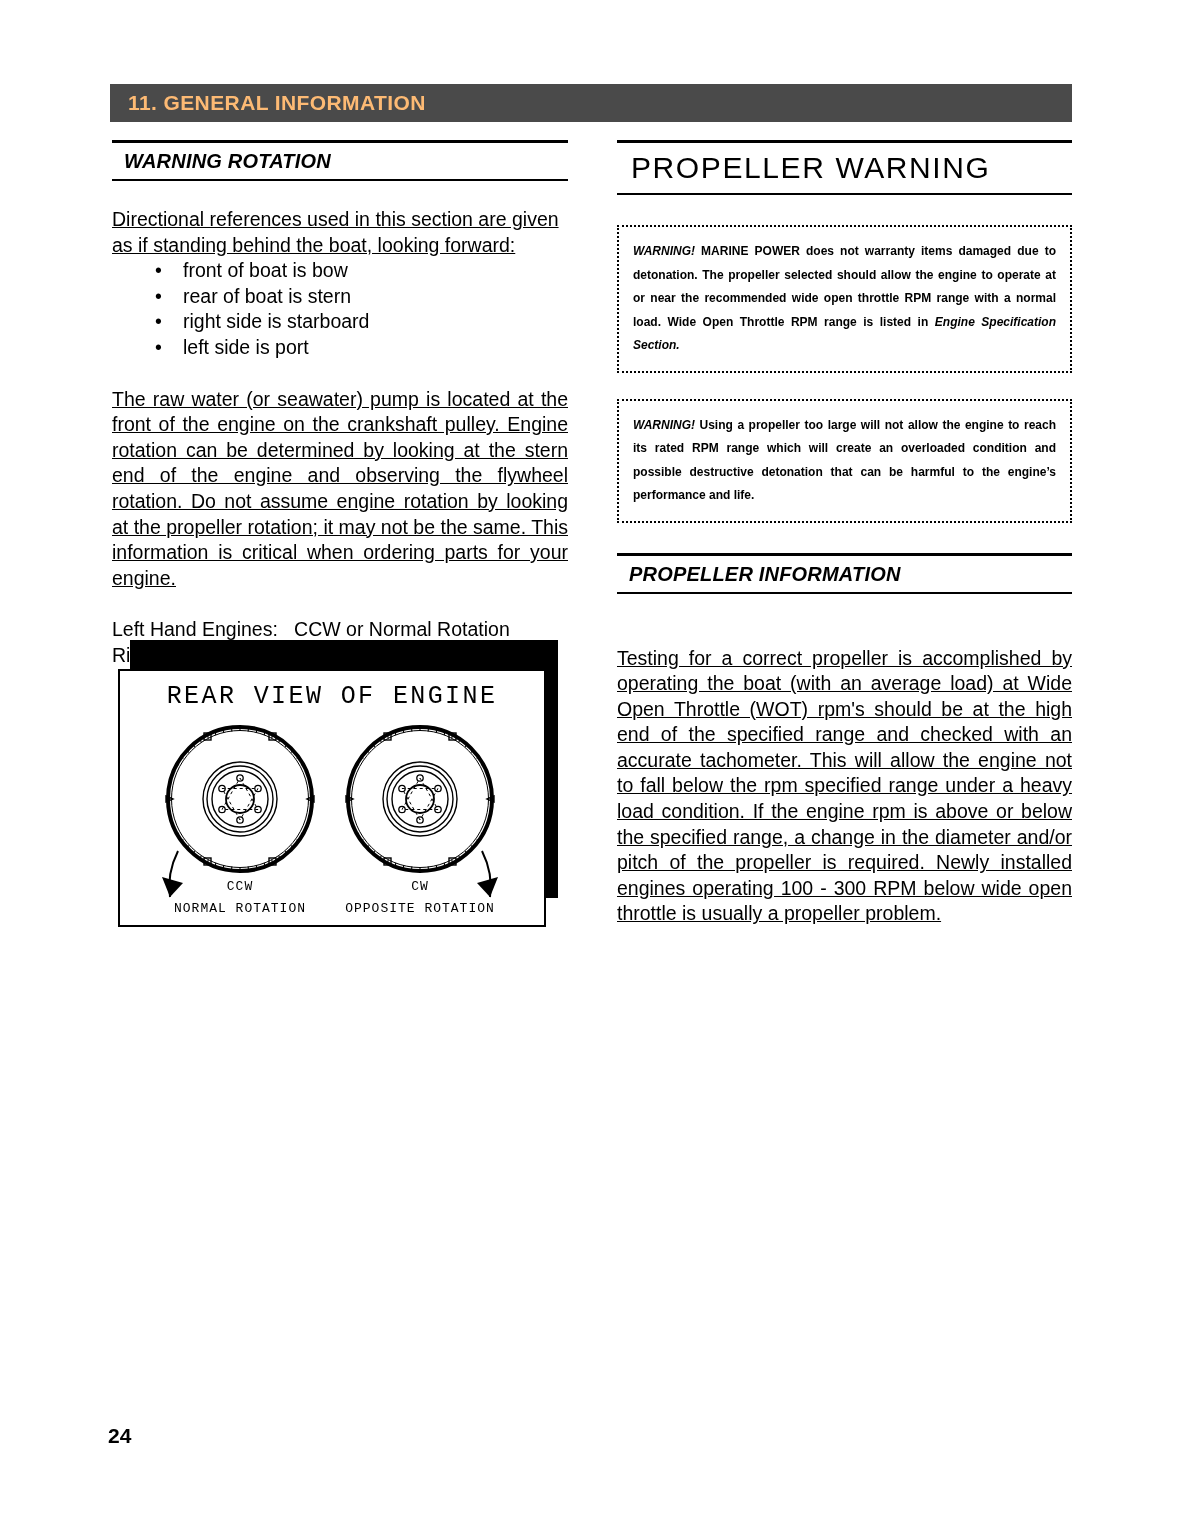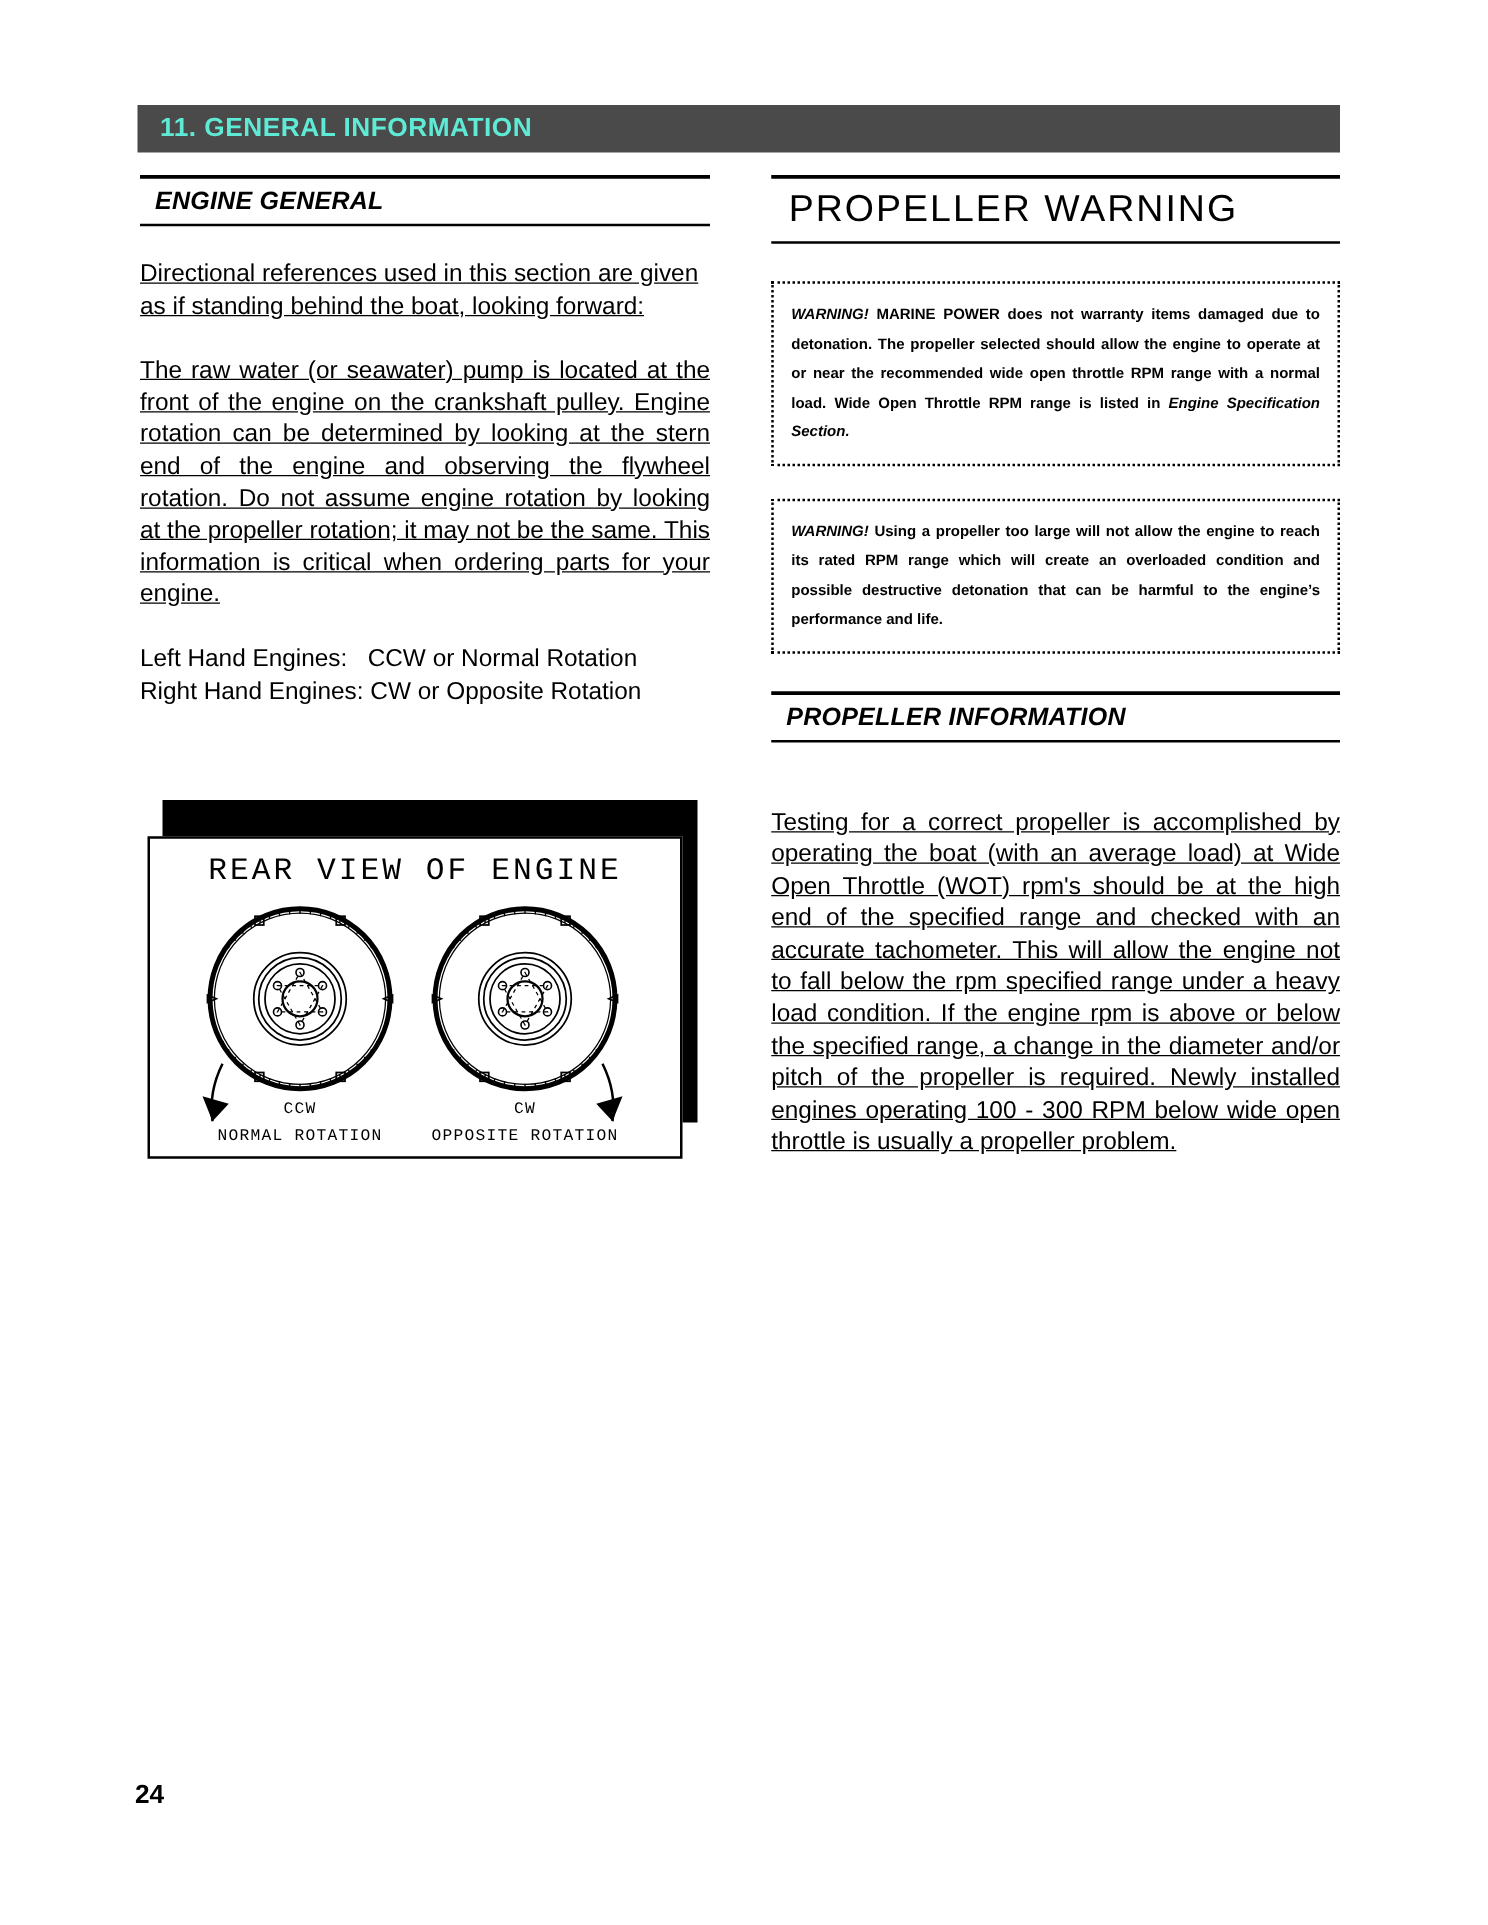--- a/index.html
+++ b/index.html
@@ -26,21 +26,21 @@
     top: 84px;
     width: 962px;
     height: 38px;
     background: #4a4a4a;
   }
   .section-bar-text {
     position: absolute;
     left: 18px;
     top: 50%;
     transform: translateY(-50%);
-    color: #5eead4;
+    color: #fdba74;
     font-size: 21px;
     font-weight: bold;
     letter-spacing: 0.4px;
     white-space: nowrap;
   }
 
   
   .col {
     position: absolute;
     top: 140px;
@@ -171,27 +171,33 @@
 
 <div class="page">
 
   <div class="section-bar">
     <div class="section-bar-text">11.  GENERAL INFORMATION</div>
   </div>
 
   <div class="col col-left">
 
     <div class="rule-thick"></div>
-    <div class="head-italic">ENGINE GENERAL</div>
+    <div class="head-italic">WARNING ROTATION</div>
     <div class="rule-thin"></div>
 
     <div class="gap-26"></div>
 
     <p class="body">Directional references used in this section are given as if standing behind the boat, looking forward:</p>
 
+    <ul class="bullets">
+      <li>front of boat is bow</li>
+      <li>rear of boat is stern</li>
+      <li>right side is starboard</li>
+      <li>left side is port</li>
+    </ul>
 
     <div class="gap-26"></div>
 
     <p class="body just">The raw water (or seawater) pump is located at the front of the engine on the crankshaft pulley.  Engine rotation can be determined by looking at the stern end of the engine and observing the flywheel rotation.  Do not assume engine rotation by looking at the propeller rotation; it may not be the same.  This information is critical when ordering parts for your engine.</p>
 
     <div class="gap-26"></div>
 
     <div class="two-line">Left Hand Engines:   CCW or Normal Rotation</div>
     <div class="two-line">Right Hand Engines: CW or Opposite Rotation</div>
   </div>

